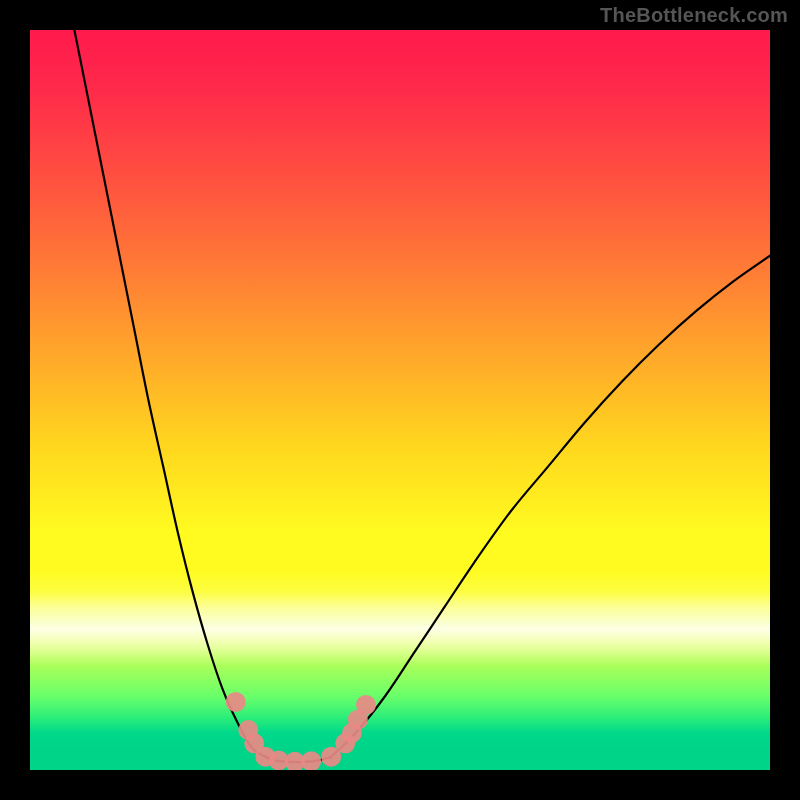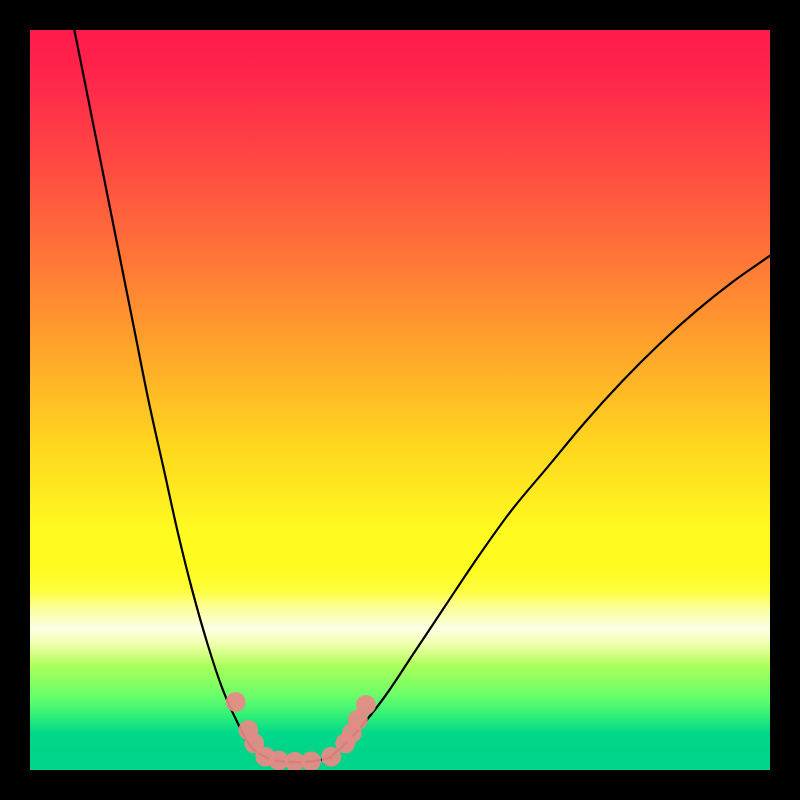--- a/index.html
+++ b/index.html
@@ -88,20 +88,21 @@
     inset: 0;
     width: 100%;
     height: 100%;
   }
 </style>
 </head>
 <body>
 
 <div class="frame">
 
+  <div class="watermark">TheBottleneck.com</div>
 
   <div class="plot">
     <div class="main-gradient"></div>
     <div class="bright-band"></div>
     <div class="green-base"></div>
 
     <svg class="curve" viewBox="0 0 100 100" preserveAspectRatio="none">
       <path fill="none" stroke="#000" stroke-width="0.35" stroke-linecap="round" stroke-linejoin="round" vector-effect="non-scaling-stroke" style="stroke-width:2.2px" d="M 6.000 0.000 C 6.333 1.667, 7.333 6.667, 8.000 10.000 C 8.667 13.333, 9.333 16.667, 10.000 20.000 C 10.667 23.333, 11.333 26.667, 12.000 30.000 C 12.667 33.333, 13.333 36.667, 14.000 40.000 C 14.667 43.333, 15.333 46.833, 16.000 50.000 C 16.667 53.167, 17.333 56.000, 18.000 59.000 C 18.667 62.000, 19.333 65.167, 20.000 68.000 C 20.667 70.833, 21.333 73.500, 22.000 76.000 C 22.667 78.500, 23.333 80.833, 24.000 83.000 C 24.667 85.167, 25.333 87.250, 26.000 89.000 C 26.667 90.750, 27.333 92.167, 28.000 93.500 C 28.667 94.833, 29.367 96.217, 30.000 97.000 C 30.633 97.783, 31.500 98.000, 31.800 98.200 C 32.100 98.400, 31.600 98.117, 31.800 98.200 C 32.000 98.283, 32.467 98.583, 33.000 98.700 C 33.533 98.817, 34.333 98.867, 35.000 98.900 C 35.667 98.933, 36.333 98.933, 37.000 98.900 C 37.667 98.867, 38.383 98.817, 39.000 98.700 C 39.617 98.583, 40.417 98.283, 40.700 98.200 C 40.983 98.117, 40.150 98.733, 40.700 98.200 C 41.250 97.667, 42.783 96.367, 44.000 95.000 C 45.217 93.633, 46.667 91.833, 48.000 90.000 C 49.333 88.167, 50.667 86.000, 52.000 84.000 C 53.333 82.000, 54.667 80.000, 56.000 78.000 C 57.333 76.000, 58.500 74.167, 60.000 72.000 C 61.500 69.833, 63.333 67.167, 65.000 65.000 C 66.667 62.833, 68.333 61.000, 70.000 59.000 C 71.667 57.000, 73.333 54.917, 75.000 53.000 C 76.667 51.083, 78.333 49.250, 80.000 47.500 C 81.667 45.750, 83.333 44.083, 85.000 42.500 C 86.667 40.917, 88.333 39.417, 90.000 38.000 C 91.667 36.583, 93.333 35.250, 95.000 34.000 C 96.667 32.750, 99.167 31.083, 100.000 30.500"></path>
       <g>
           <circle cx="27.800" cy="90.800" r="1.35" fill="#e98985" fill-opacity="0.92"></circle>

